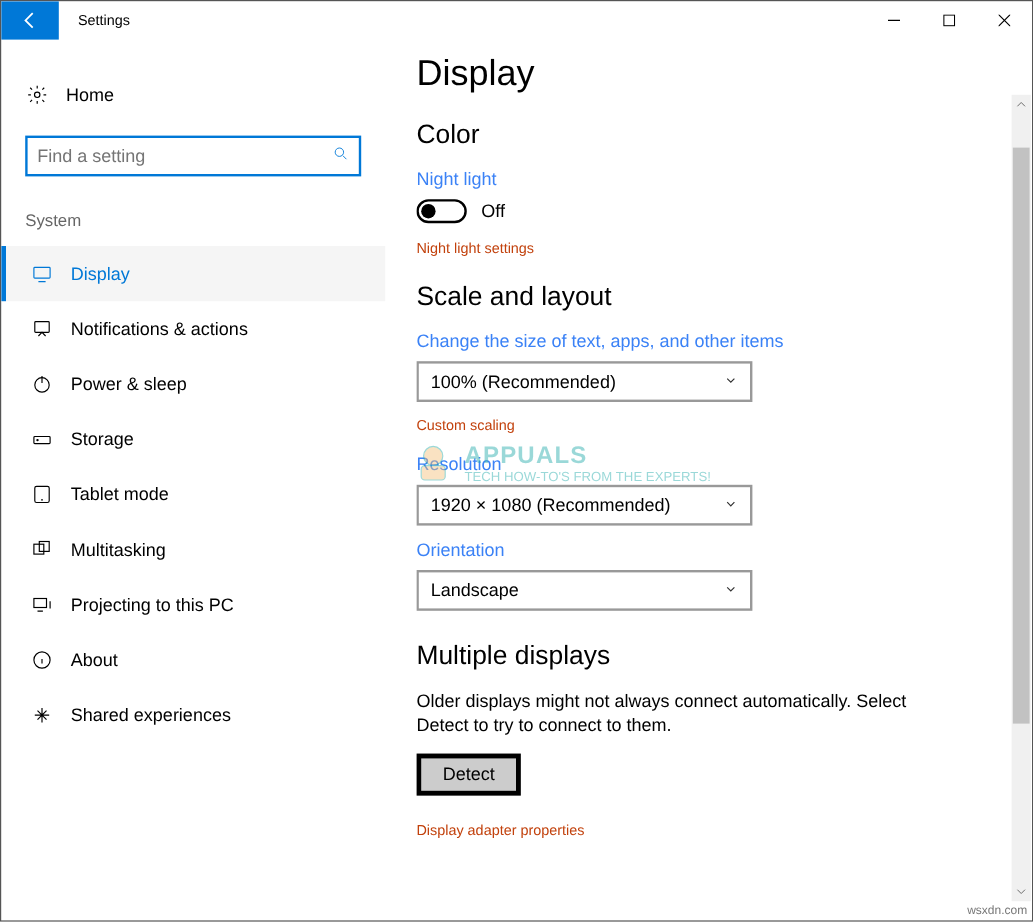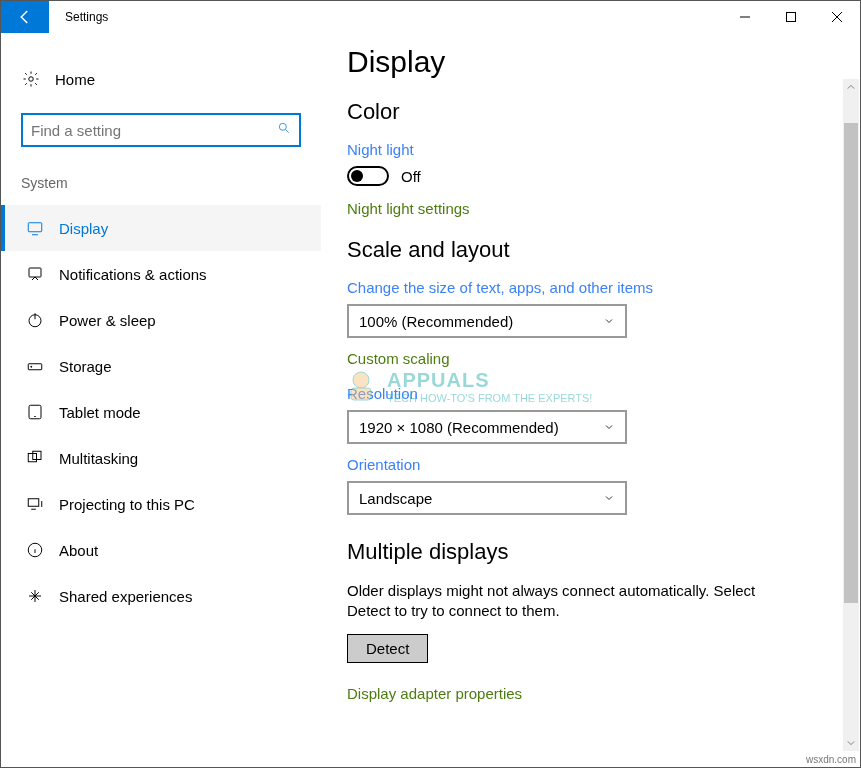--- a/index.html
+++ b/index.html
@@ -38,28 +38,28 @@
   .main { position: absolute; top: 0; left: 346px; right: 16px; bottom: 0; overflow: hidden; padding-top: 12px; }
   h1.page-title { font-weight: 400; font-size: 30px; margin-bottom: 20px; }
   h2.section { font-weight: 400; font-size: 22px; margin-bottom: 16px; margin-top: 8px; }
   .field-label { font-size: 15px; color: #3b82f6; margin-bottom: 8px; }
 
   .toggle-row { display: flex; align-items: center; margin-bottom: 14px; }
   .toggle { width: 42px; height: 20px; border: 2px solid #000; border-radius: 20px; position: relative; }
   .toggle::after { content:''; position:absolute; left: 2px; top: 2px; width: 12px; height: 12px; background:#000; border-radius:50%; }
   .toggle-label { margin-left: 12px; font-size: 15px; }
 
-  .link { color: #4d7c0f; font-size: 15px; margin-bottom: 20px; display: block; cursor: pointer; }
+  .link { color: #c2410c; font-size: 12px; margin-bottom: 20px; display: block; cursor: pointer; }
 
   .dropdown { width: 280px; height: 34px; border: 2px solid #999; display: flex; align-items: center; padding: 0 10px; font-size: 15px; color: #000; margin-bottom: 12px; position: relative; }
   .dropdown .chev { position: absolute; right: 10px; }
   .dropdown .chev svg { width: 12px; height: 12px; stroke:#333; }
 
   .helptext { font-size: 15px; color:#000; margin-bottom: 12px; max-width: 430px; line-height: 1.35; }
-  .btn-gray { display:inline-block; background:#ccc; border:1px solid #000000; padding:5px 18px; font-size:15px; }
+  .btn-gray { display:inline-block; background:#ccc; border:4px solid #000000; padding:5px 18px; font-size:15px; }
 
   
   .scrollbar { position:absolute; top:46px; right:1px; width:16px; bottom:16px; background:#f0f0f0; }
   .scrollbar-thumb { position:absolute; top:44px; left:1px; right:1px; height:480px; background:#c2c2c2; }
   .scroll-btn { position:absolute; left:0; right:0; height:16px; display:flex; align-items:center; justify-content:center; }
   .scroll-btn.top { top:0; } .scroll-btn.bot { bottom:0; }
 
   .watermark { position:absolute; left:340px; top:365px; opacity:0.45; pointer-events:none; font-size:11px; color:#2aa; display:flex; align-items:center; gap:6px; }
   .watermark .big { font-size:20px; font-weight:700; letter-spacing:1px; }
   .corner { position:absolute; right:4px; bottom:2px; font-size:10px; color:#777; }

